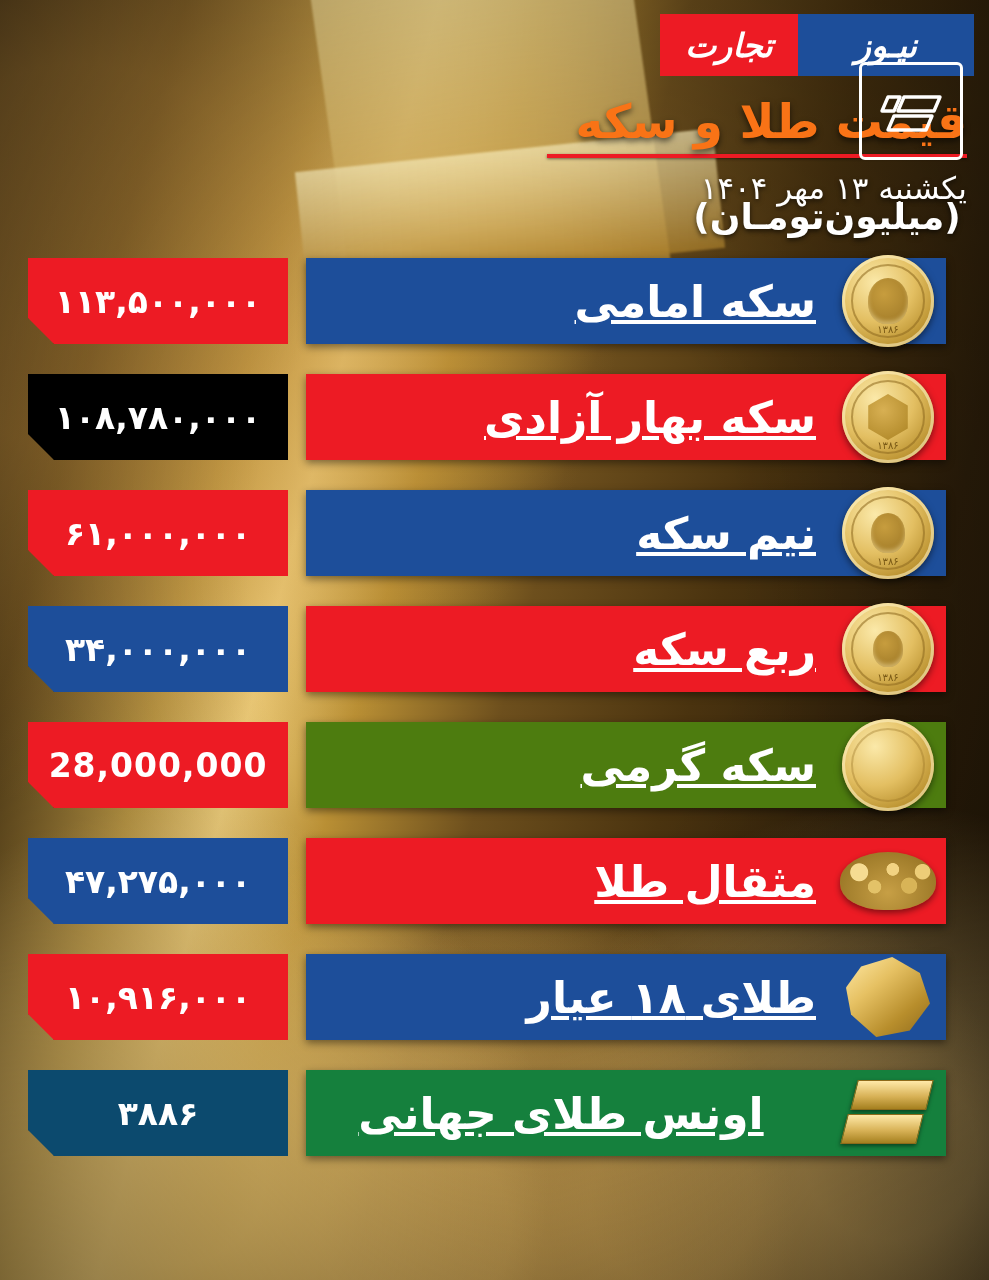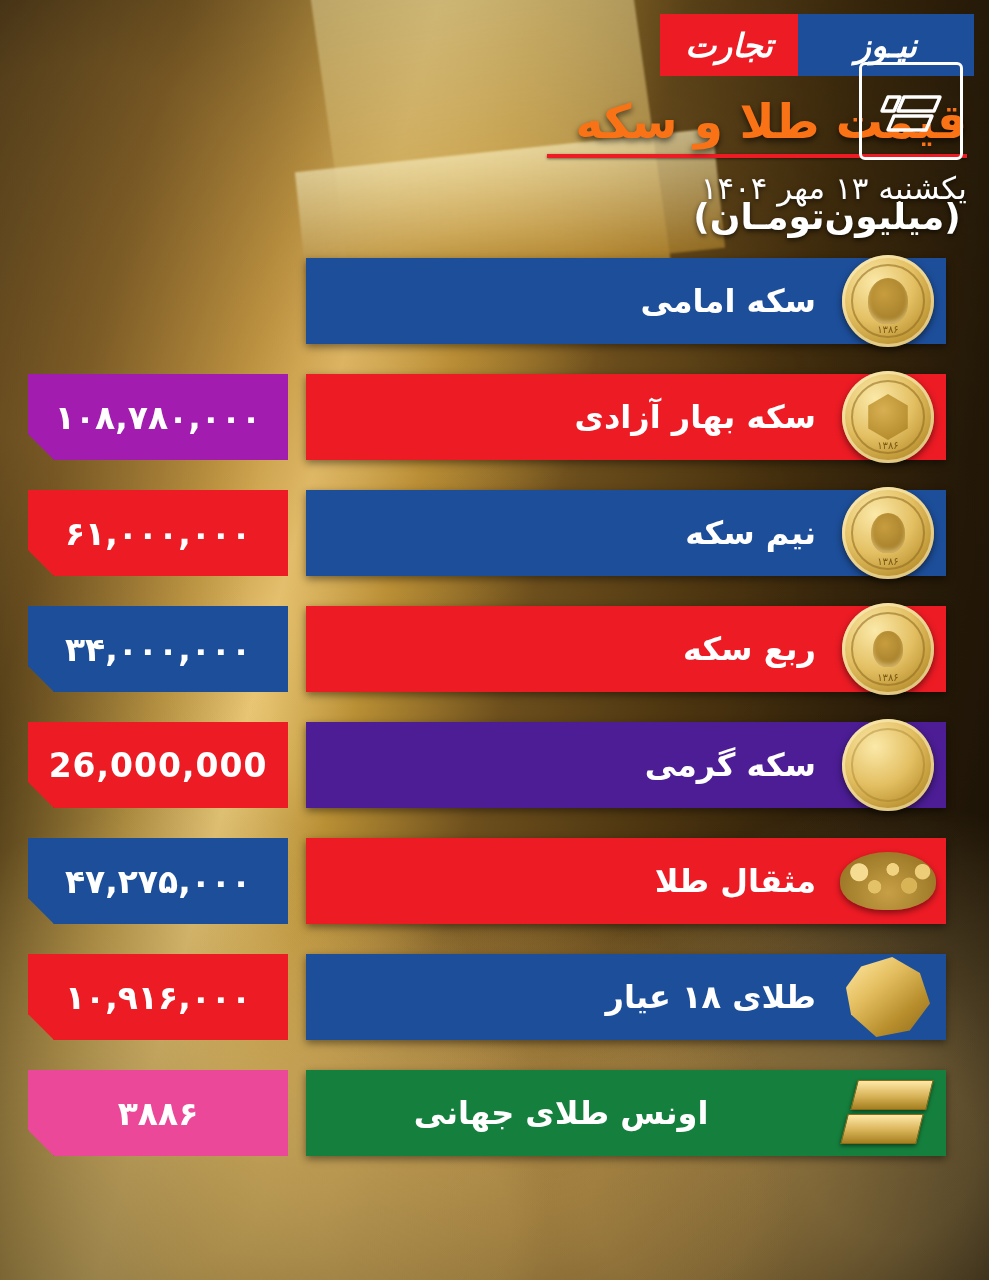--- a/index.html
+++ b/index.html
@@ -155,23 +155,24 @@
     margin-right: 43px;
     position: relative;
     display: flex;
     align-items: center;
     justify-content: flex-start;
     padding-right: 130px;
     box-shadow: 0 3px 8px rgba(0,0,0,0.45);
   }
   .label-bar .label-text {
     color: #fff;
-    font-size: 32px;
+    font-size: 44px;
     font-weight: bold;
     white-space: nowrap;
+    text-decoration: underline;
   }
   .row.blue .label-bar { background: #1d4e9a; }
   .row.red  .label-bar { background: #ed1b24; }
 
   
   .price-bar {
     width: 260px;
     margin-left: 28px;
     margin-right: auto;
     position: relative;
@@ -311,35 +312,38 @@
       <div class="row-icon">
         <div class="coin">
             <div class="face">
               <div class="bust"></div>
             </div>
             <div class="year">۱۳۸۶</div>
           </div>
       </div>
       <span class="label-text">سکه امامی</span>
     </div>
+    <div class="price-bar" style="background: rgb(237, 27, 36);">
+      <span class="price-text">۱۱۳,۵۰۰,۰۰۰</span>
+    </div>
   </div>
 
   <div class="row red">
     <div class="label-bar" style="background: rgb(237, 27, 36);">
       <div class="row-icon">
         <div class="coin">
             <div class="face">
               <div class="emblem"></div>
             </div>
             <div class="year">۱۳۸۶</div>
           </div>
       </div>
       <span class="label-text">سکه بهار آزادی</span>
     </div>
-    <div class="price-bar" style="background: #a21caf;">
+    <div class="price-bar" style="background: #000000;">
       <span class="price-text">۱۰۸,۷۸۰,۰۰۰</span>
     </div>
   </div>
 
   <div class="row blue">
     <div class="label-bar" style="background: rgb(29, 78, 154);">
       <div class="row-icon">
         <div class="coin">
             <div class="face">
               <div class="bust" style="width:34px;height:40px"></div>
@@ -365,28 +369,28 @@
           </div>
       </div>
       <span class="label-text">ربع سکه</span>
     </div>
     <div class="price-bar" style="background: rgb(29, 78, 154);">
       <span class="price-text">۳۴,۰۰۰,۰۰۰</span>
     </div>
   </div>
 
   <div class="row blue">
-    <div class="label-bar" style="background: #4c1d95;">
+    <div class="label-bar" style="background: #4d7c0f;">
       <div class="row-icon">
         <div class="coin plain"></div>
       </div>
       <span class="label-text">سکه گرمی</span>
     </div>
     <div class="price-bar" style="background: rgb(237, 27, 36);">
-      <span class="price-text">26,000,000</span>
+      <span class="price-text">28,000,000</span>
     </div>
   </div>
 
   <div class="row red">
     <div class="label-bar" style="background: rgb(237, 27, 36);">
       <div class="row-icon">
         <div class="granules"></div>
       </div>
       <span class="label-text">مثقال طلا</span>
     </div>
@@ -410,18 +414,18 @@
   <div class="row red">
     <div class="label-bar" style="background: #15803d; justify-content: center;">
       <div class="row-icon">
         <div class="ingots">
             <div class="bar top"></div>
             <div class="bar bottom"></div>
           </div>
       </div>
       <span class="label-text">اونس طلای جهانی</span>
     </div>
-    <div class="price-bar" style="background: #ec4899;">
+    <div class="price-bar" style="background: #0c4a6e;">
       <span class="price-text">۳۸۸۶</span>
     </div>
   </div>
 
 </div>
 
 </body></html>

